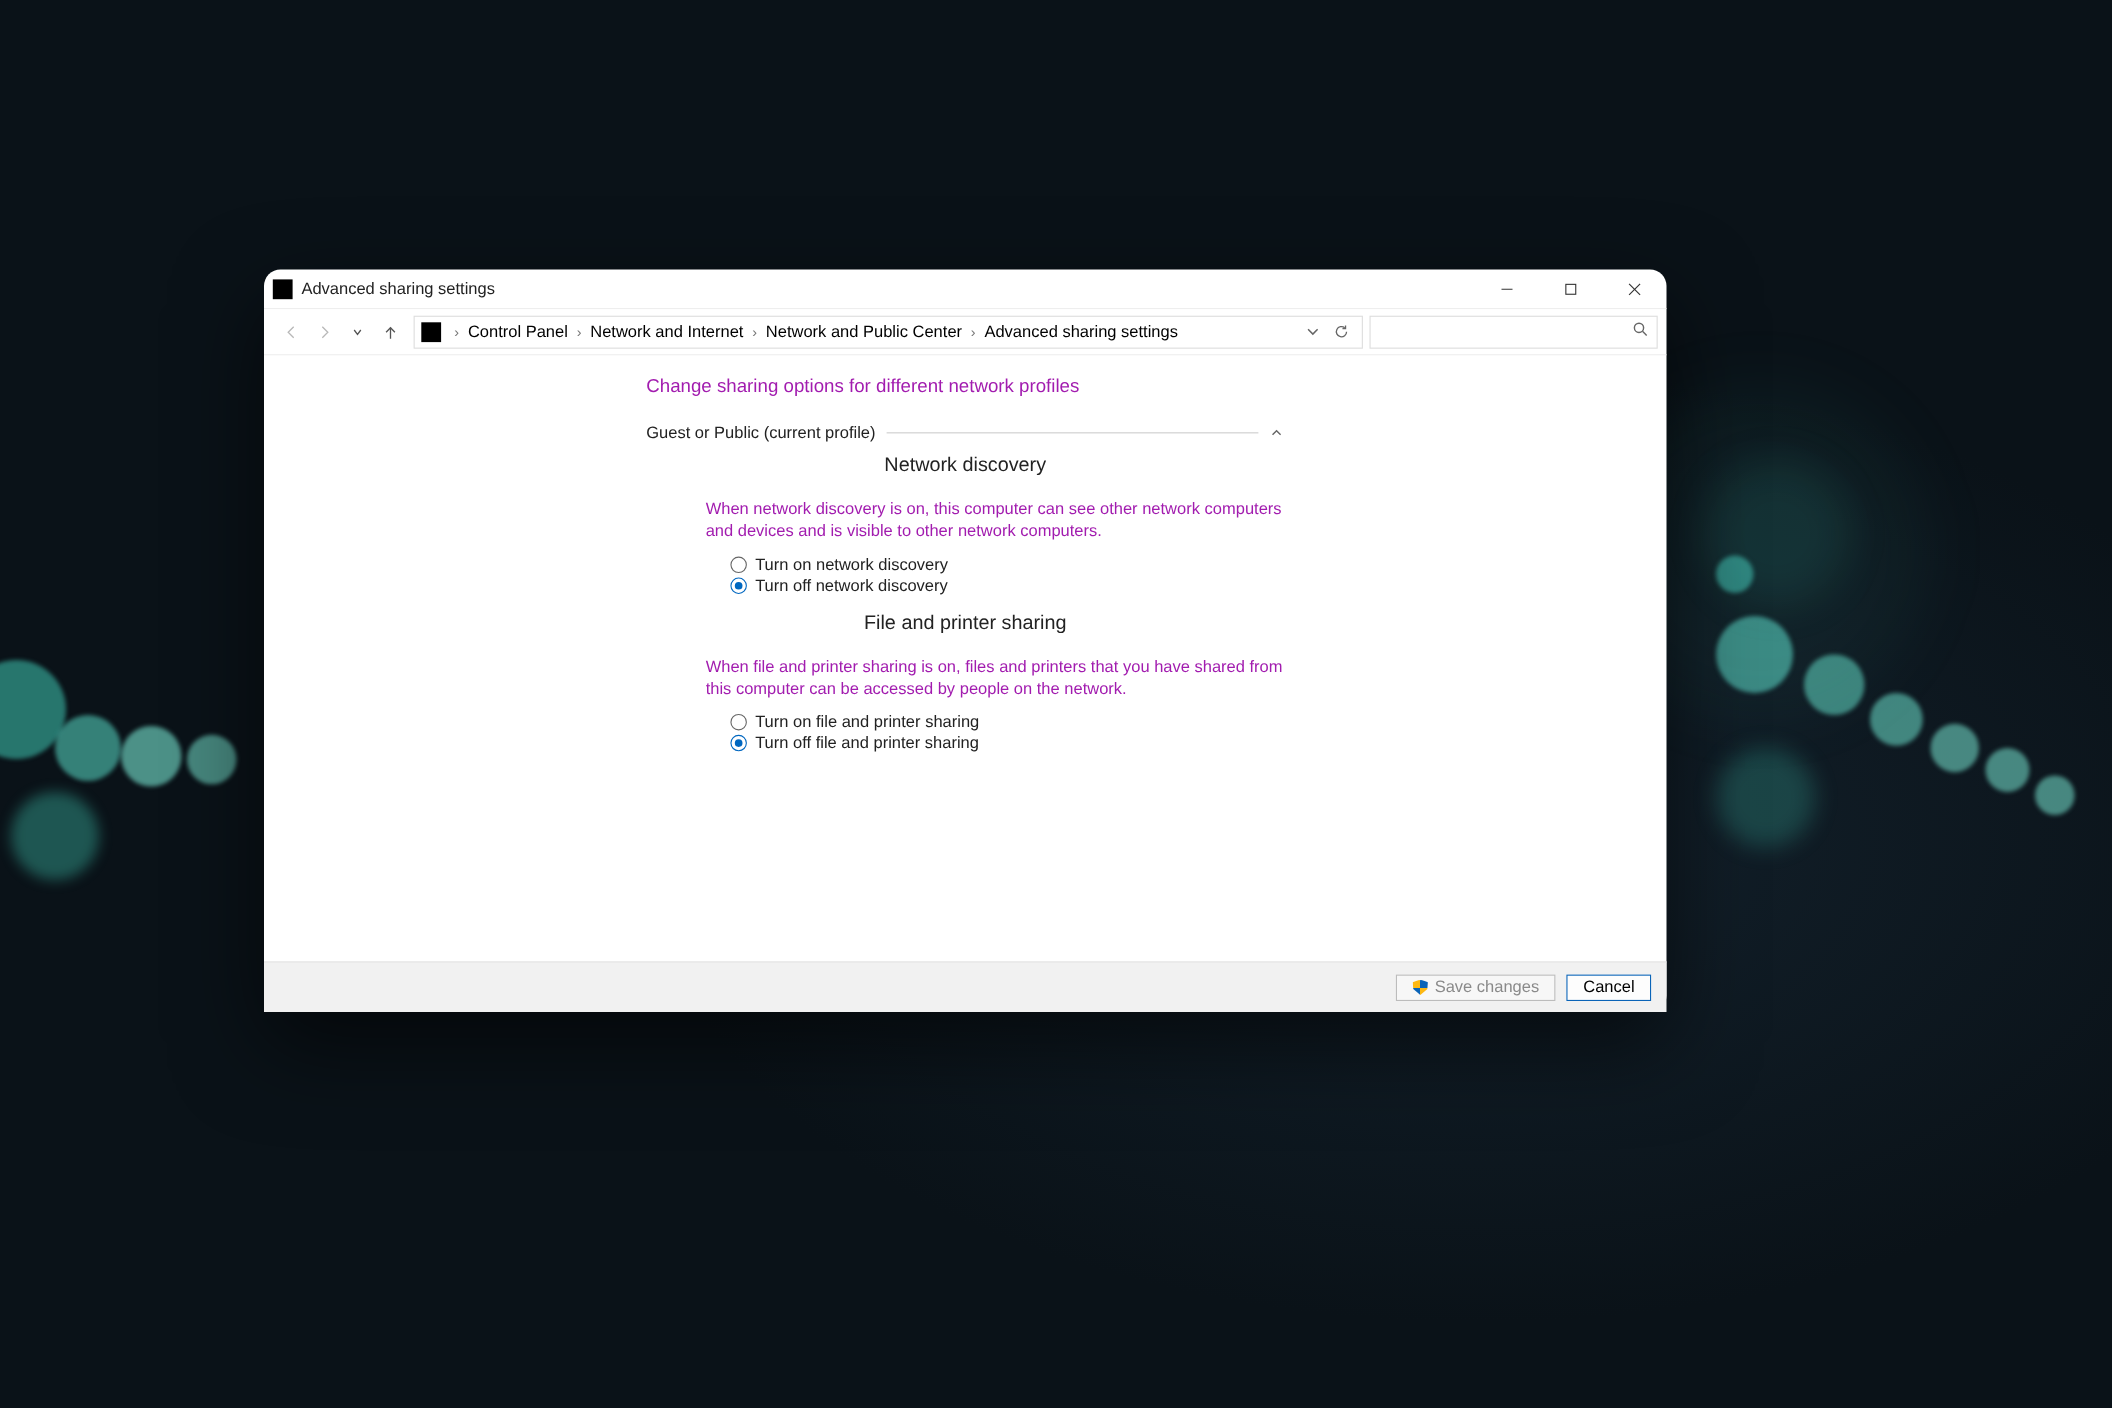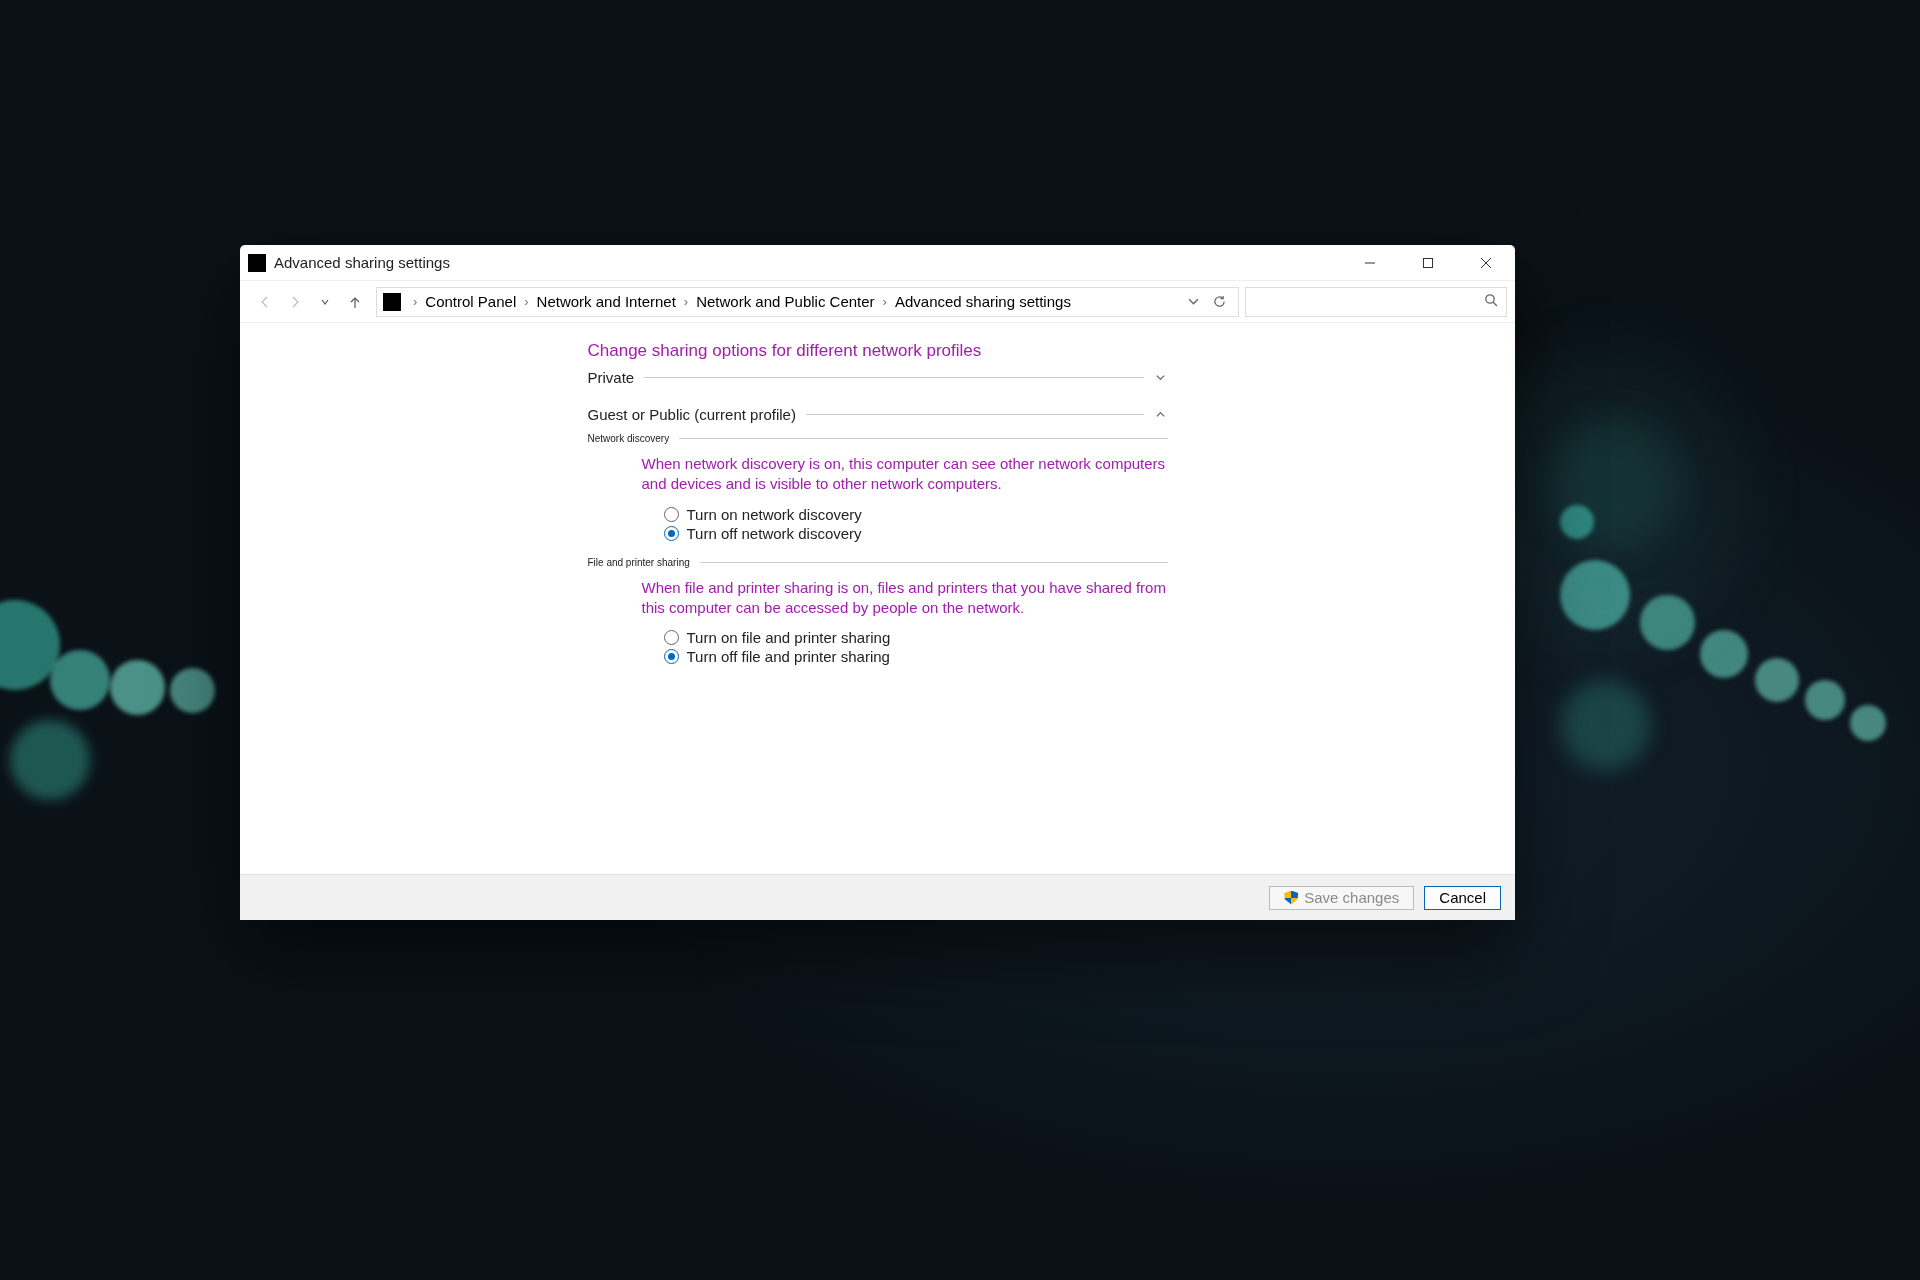--- a/index.html
+++ b/index.html
@@ -32,21 +32,21 @@
   .b14 { width: 90px;  height: 90px;  left: 1560px; top: 680px; background: rgba( 60,190,170,.25); filter: blur(10px);}
   .b15 { width: 34px;  height: 34px;  left: 1560px; top: 505px; background: rgba( 70,205,190,.55); }
 
   
   .window {
     position: absolute;
     left: 240px; top: 245px;
     width: 1275px; height: 675px;
     background: #fff;
     box-shadow: 0 30px 80px rgba(0,0,0,.6);
-    border-radius: 5px;
+    border-radius: 15px;
     display: flex; flex-direction: column;
   }
 
   
   .titlebar {
     height: 36px;
     display: flex; align-items: center;
     padding-left: 8px;
     border-bottom: 1px solid #eee;
     font-size: 15px;
@@ -126,21 +126,22 @@
   }
   .section-header .sh-label { white-space: nowrap; }
   .section-header .rule { flex: 1; height: 1px; background: #ccc; }
   .section-header .chev { width: 14px; display:flex; align-items:center; justify-content:center; }
   .section-header .chev svg { width: 11px; height: 11px; stroke:#666; stroke-width:1.4; fill:none; }
   .section-gap { height: 16px; }
   .section-gap.small { height: 8px; }
 
   .subsection {
     display: flex; align-items: center; gap: 10px;
-    font-size: 10px;
+    font-size: 18px;
+    flex-direction: column;
   }
   .subsection .rule { flex: 1; height: 1px; background: #ccc; }
 
   .desc {
     margin: 10px 0 10px 54px;
     font-size: 15px; color: #a21caf; line-height: 1.35;
   }
 
   .radiogroup { margin-left: 76px; margin-bottom: 14px; }
   .radiorow {
@@ -281,29 +282,20 @@
             <line x1="9.2" y1="9.2" x2="13" y2="13"></line>
           </svg>
       </span>
     </div>
   </div>
 
   <div class="content">
     <div class="content-inner">
       <div class="page-heading">Change sharing options for different network profiles</div>
 
-      <div class="section-header">
-        <span class="sh-label">Private</span>
-        <span class="rule"></span>
-        <span class="chev">
-          <svg viewBox="0 0 12 12">
-              <polyline points="2,4 6,8 10,4"></polyline>
-            </svg>
-        </span>
-      </div>
 
       <div class="section-gap"></div>
 
       <div class="section-header">
         <span class="sh-label">Guest or Public (current profile)</span>
         <span class="rule"></span>
         <span class="chev">
           <svg viewBox="0 0 12 12">
               <polyline points="2,8 6,4 10,8"></polyline>
             </svg>

